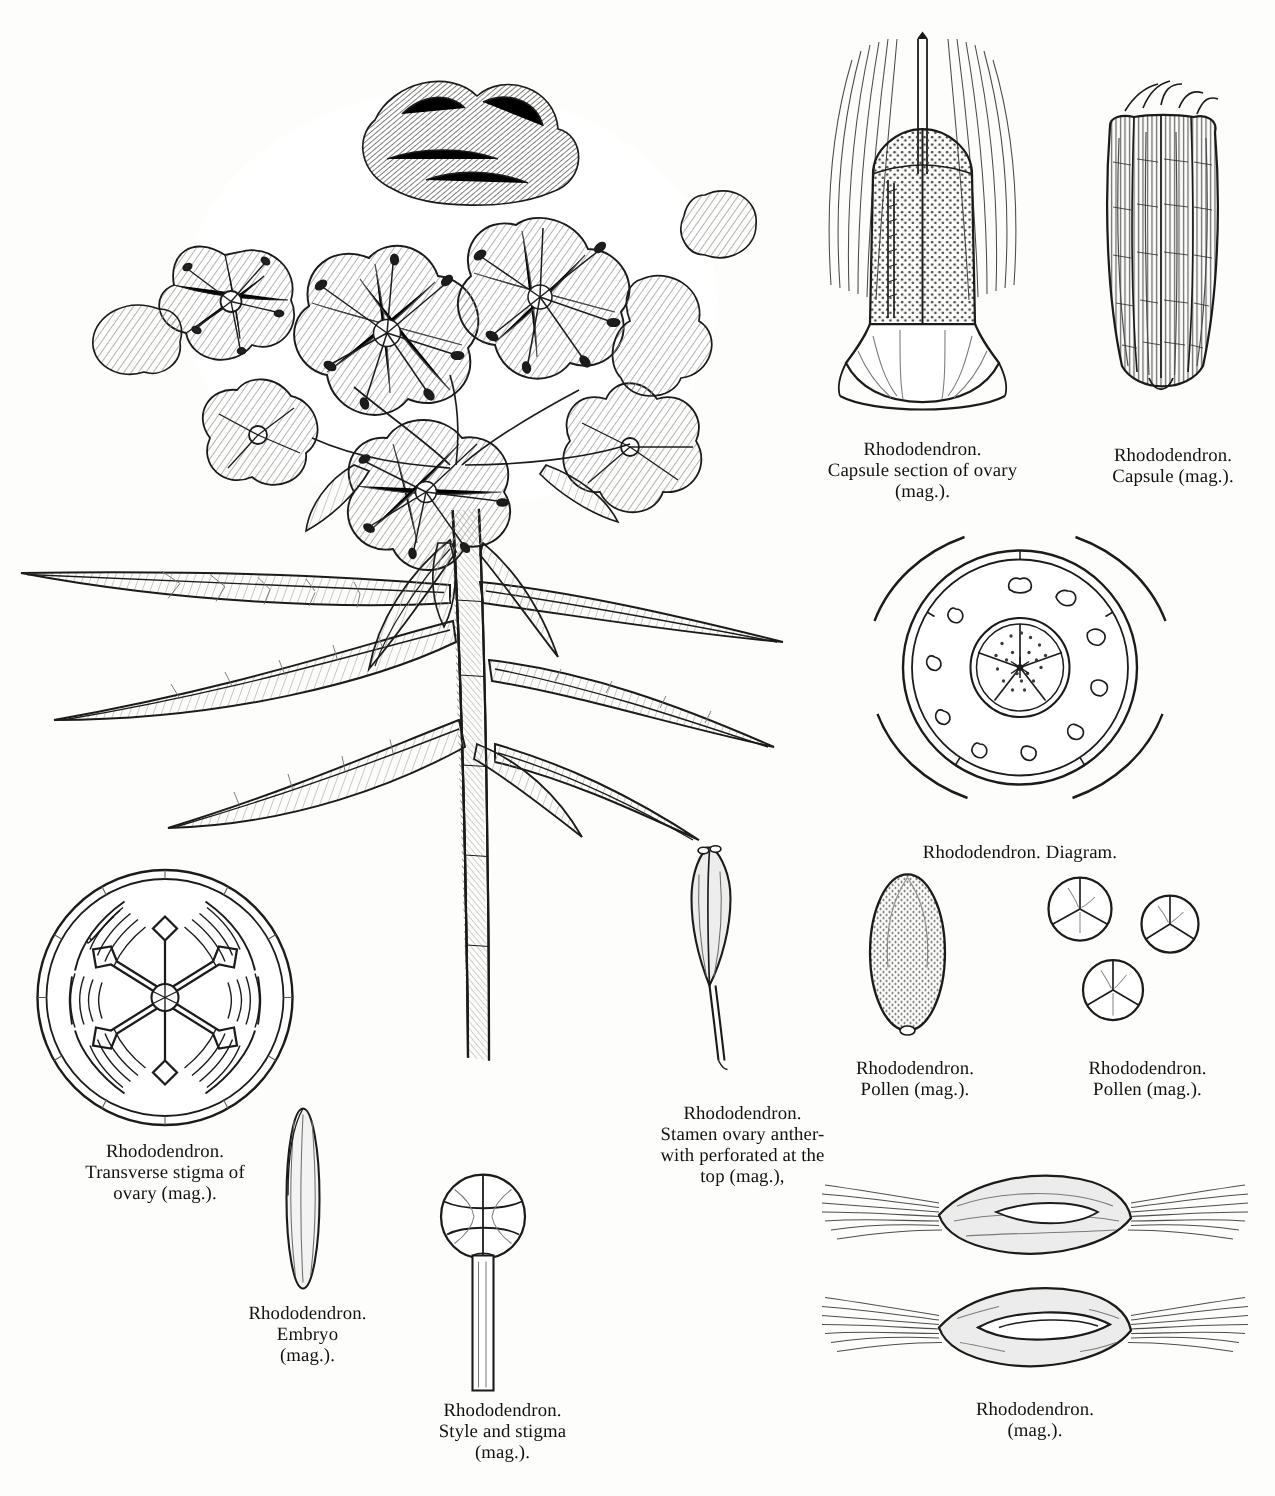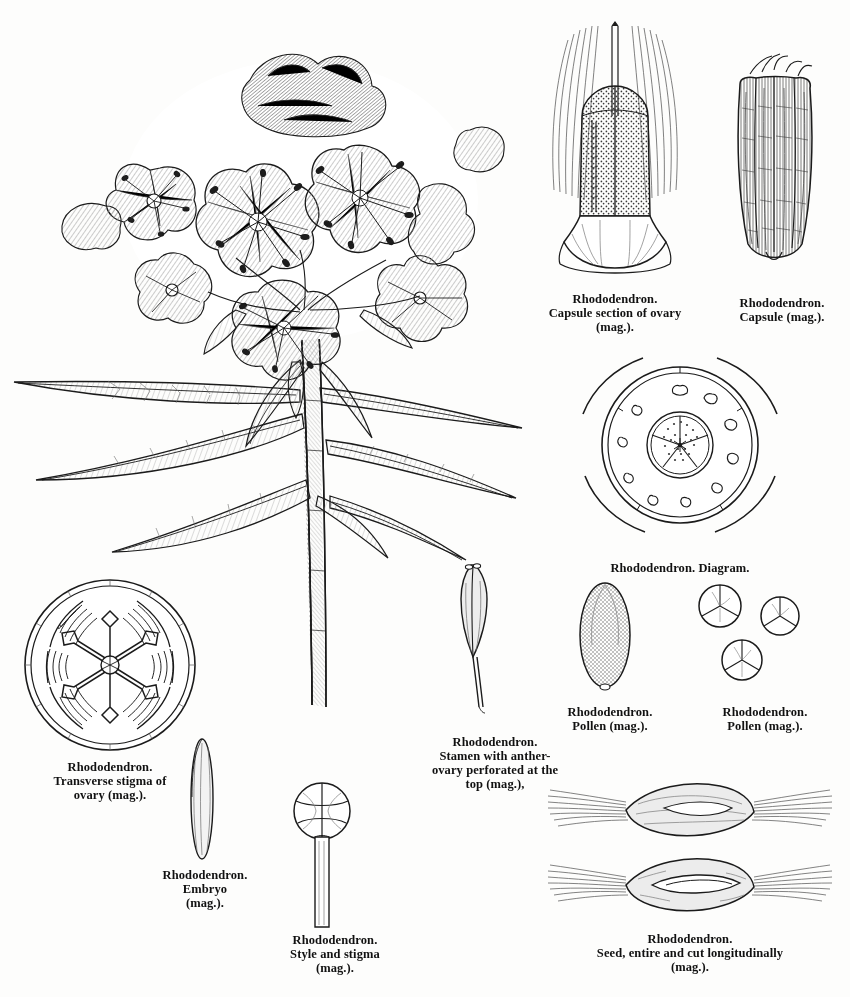--- a/index.html
+++ b/index.html
@@ -24,21 +24,20 @@
     position: absolute;
   }
   .caption {
     position: absolute;
     text-align: center;
     font-family: "Liberation Serif", serif;
     font-size: 12.5px;
     line-height: 14px;
     color: #111111;
     letter-spacing: 0.1px;
-    font-weight: bold;
   }
   .caption-italic {
     position: absolute;
     text-align: center;
     font-style: italic;
     font-size: 13.5px;
     color: #111111;
   }
   svg { display: block; }
   .ink { stroke: #1b1b1b; fill: none; }
@@ -701,22 +700,22 @@
       <ellipse cx="42" cy="11" rx="3.6" ry="2.2" fill="#ffffff" stroke="#1b1b1b" stroke-width="1.1"></ellipse>
 
       <path d="M38 102 C 40 118, 42 134, 44 152" stroke="#1b1b1b" stroke-width="1.4" fill="none"></path>
       <path d="M42 102 C 44 118, 46 134, 48 152" stroke="#1b1b1b" stroke-width="1.4" fill="none"></path>
       <path d="M44 152 C 46 156, 48 158, 50 158" stroke="#1b1b1b" stroke-width="1" fill="none"></path>
     </svg>
   </div>
 
   <div class="caption" style="left:405px; top:735px; width:180px;">
     <div>Rhododendron.</div>
-    <div>Stamen with anther-</div>
-    <div>ovary perforated at the</div>
+    <div>Stamen ovary anther-</div>
+    <div>with perforated at the</div>
     <div>top (mag.),</div>
   </div>
 
   <div class="fig" style="left:560px; top:575px; width:90px; height:120px;">
     <svg width="90" height="120" viewBox="0 0 90 120">
       <defs>
         <pattern id="ovStip" width="4" height="4" patternUnits="userSpaceOnUse">
           <circle cx="1" cy="1" r="0.7" fill="#545454"></circle>
           <circle cx="3" cy="3" r="0.7" fill="#545454"></circle>
         </pattern>
@@ -847,17 +846,16 @@
           <path d="M100 60 C 112 62, 120 64, 130 66"></path>
           <path d="M206 44 C 198 41, 192 39, 186 38"></path>
           <path d="M204 60 C 196 63, 188 65, 180 66"></path>
         </g>
       </g>
     </svg>
   </div>
 
   <div class="caption" style="left:535px; top:932px; width:310px;">
     <div>Rhododendron.</div>
-    <div>Seed, entire and cut longitudinally</div>
     <div>(mag.).</div>
   </div>
 
 </div>
 
 </body></html>

